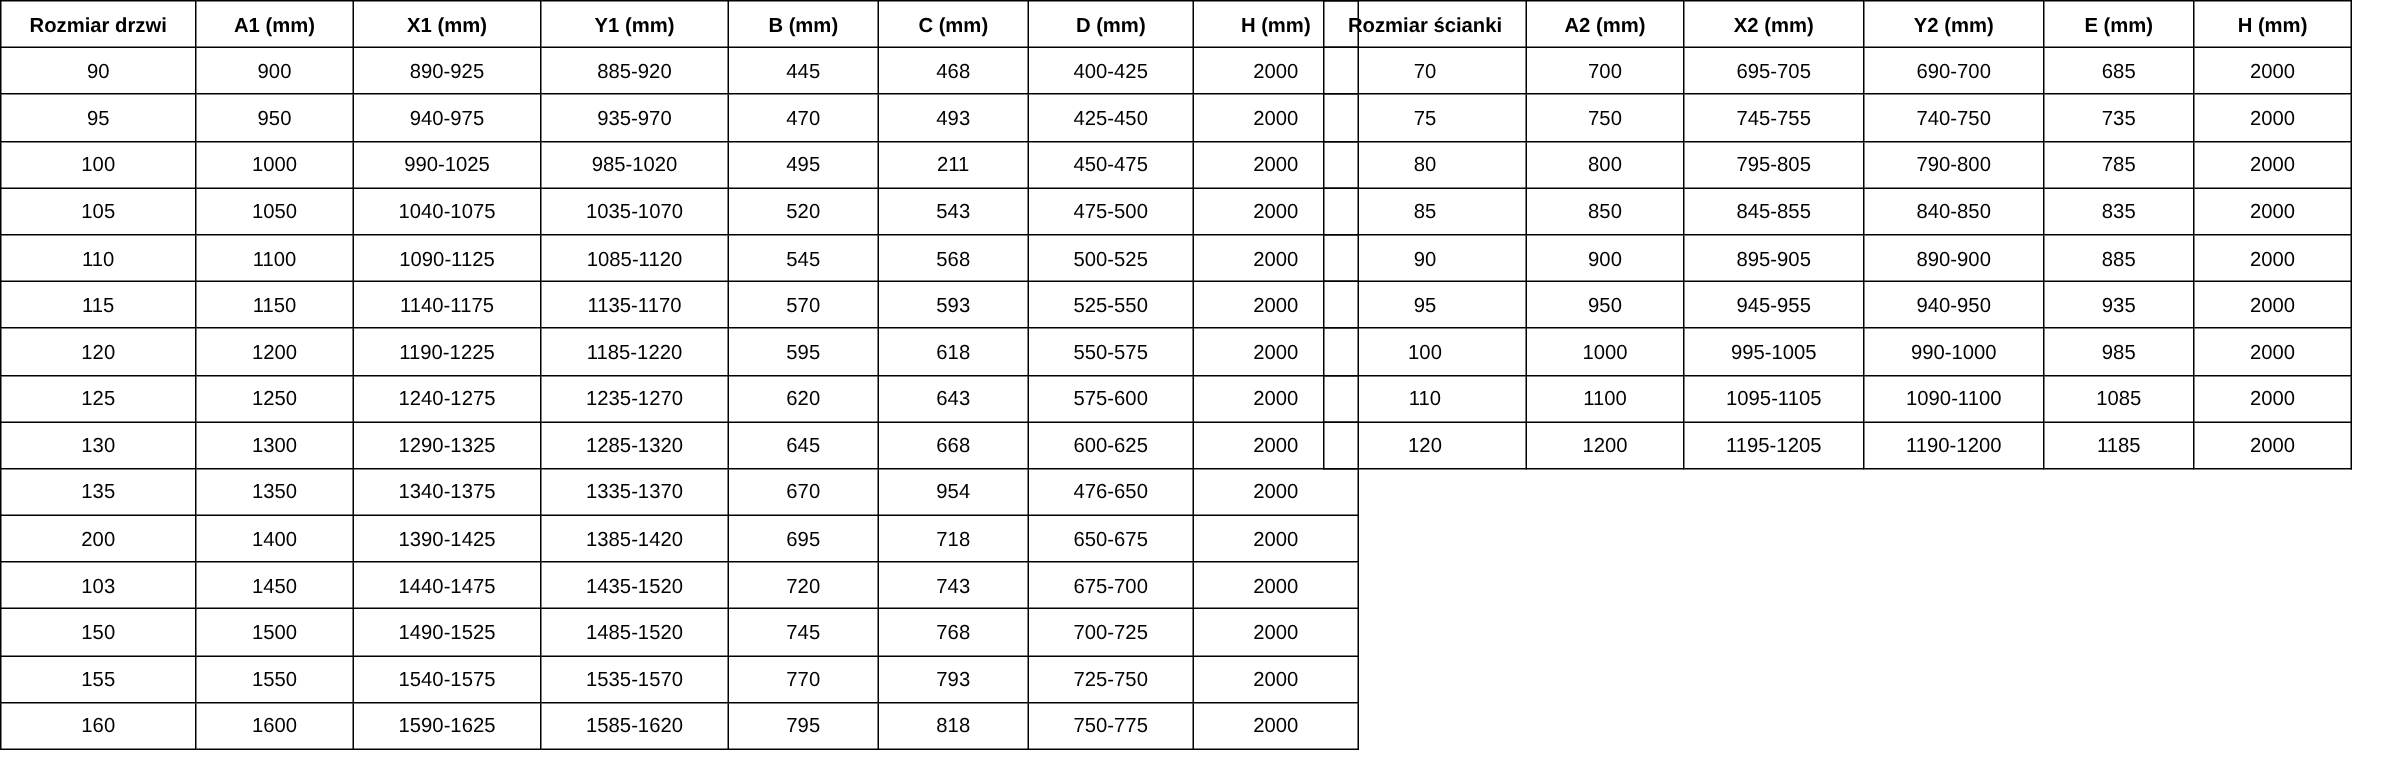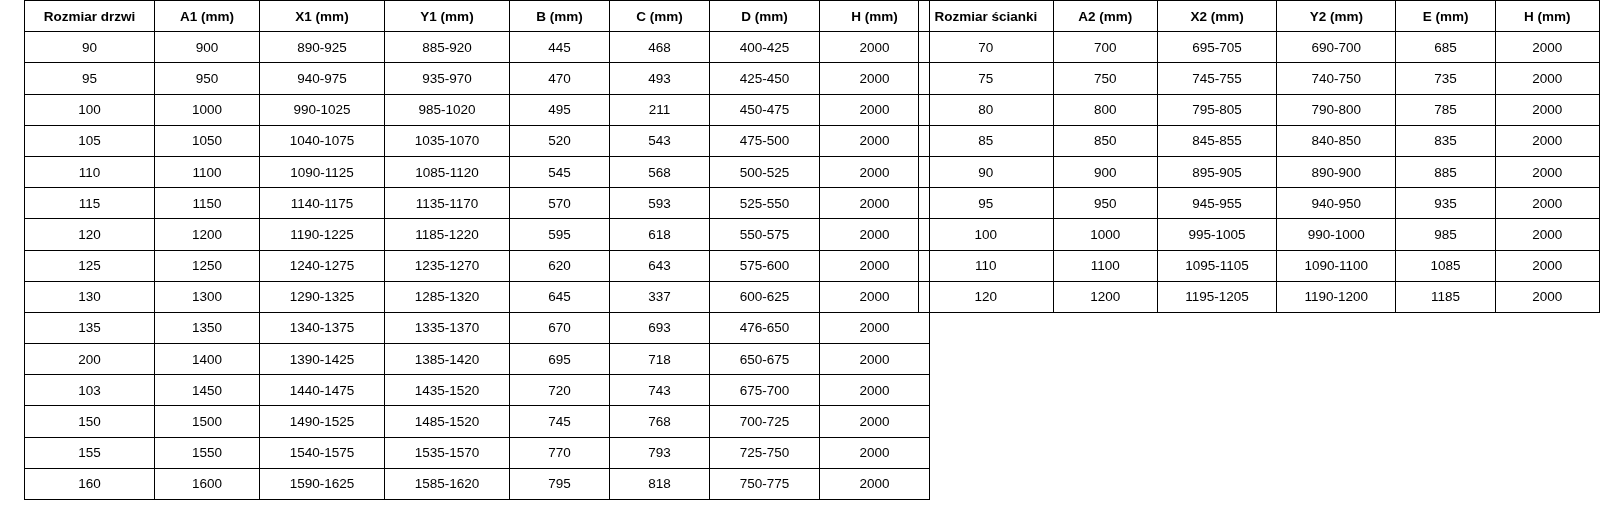--- a/index.html
+++ b/index.html
@@ -16,22 +16,22 @@
   }
   .page {
     position: relative;
     width: 1600px;
     height: 514px;
   }
   .table-wrap {
     position: absolute;
     top: 0;
   }
-  #doors-wrap { left: 0; padding-left: 24px; }
-  #walls-wrap { left: 918px; }
+  #doors-wrap { left: 0; }
+  #walls-wrap { left: 882px; }
 
   table {
     border-collapse: collapse;
     table-layout: fixed;
   }
   th, td {
     border: 1px solid #000000;
     text-align: center;
     vertical-align: middle;
     font-size: 13.5px;
@@ -175,31 +175,31 @@
             <td>643</td>
             <td>575-600</td>
             <td>2000</td>
           </tr>
           <tr>
             <td>130</td>
             <td>1300</td>
             <td>1290-1325</td>
             <td>1285-1320</td>
             <td>645</td>
-            <td>337</td>
+            <td>668</td>
             <td>600-625</td>
             <td>2000</td>
           </tr>
           <tr>
             <td>135</td>
             <td>1350</td>
             <td>1340-1375</td>
             <td>1335-1370</td>
             <td>670</td>
-            <td>693</td>
+            <td>954</td>
             <td>476-650</td>
             <td>2000</td>
           </tr>
           <tr>
             <td>200</td>
             <td>1400</td>
             <td>1390-1425</td>
             <td>1385-1420</td>
             <td>695</td>
             <td>718</td>

